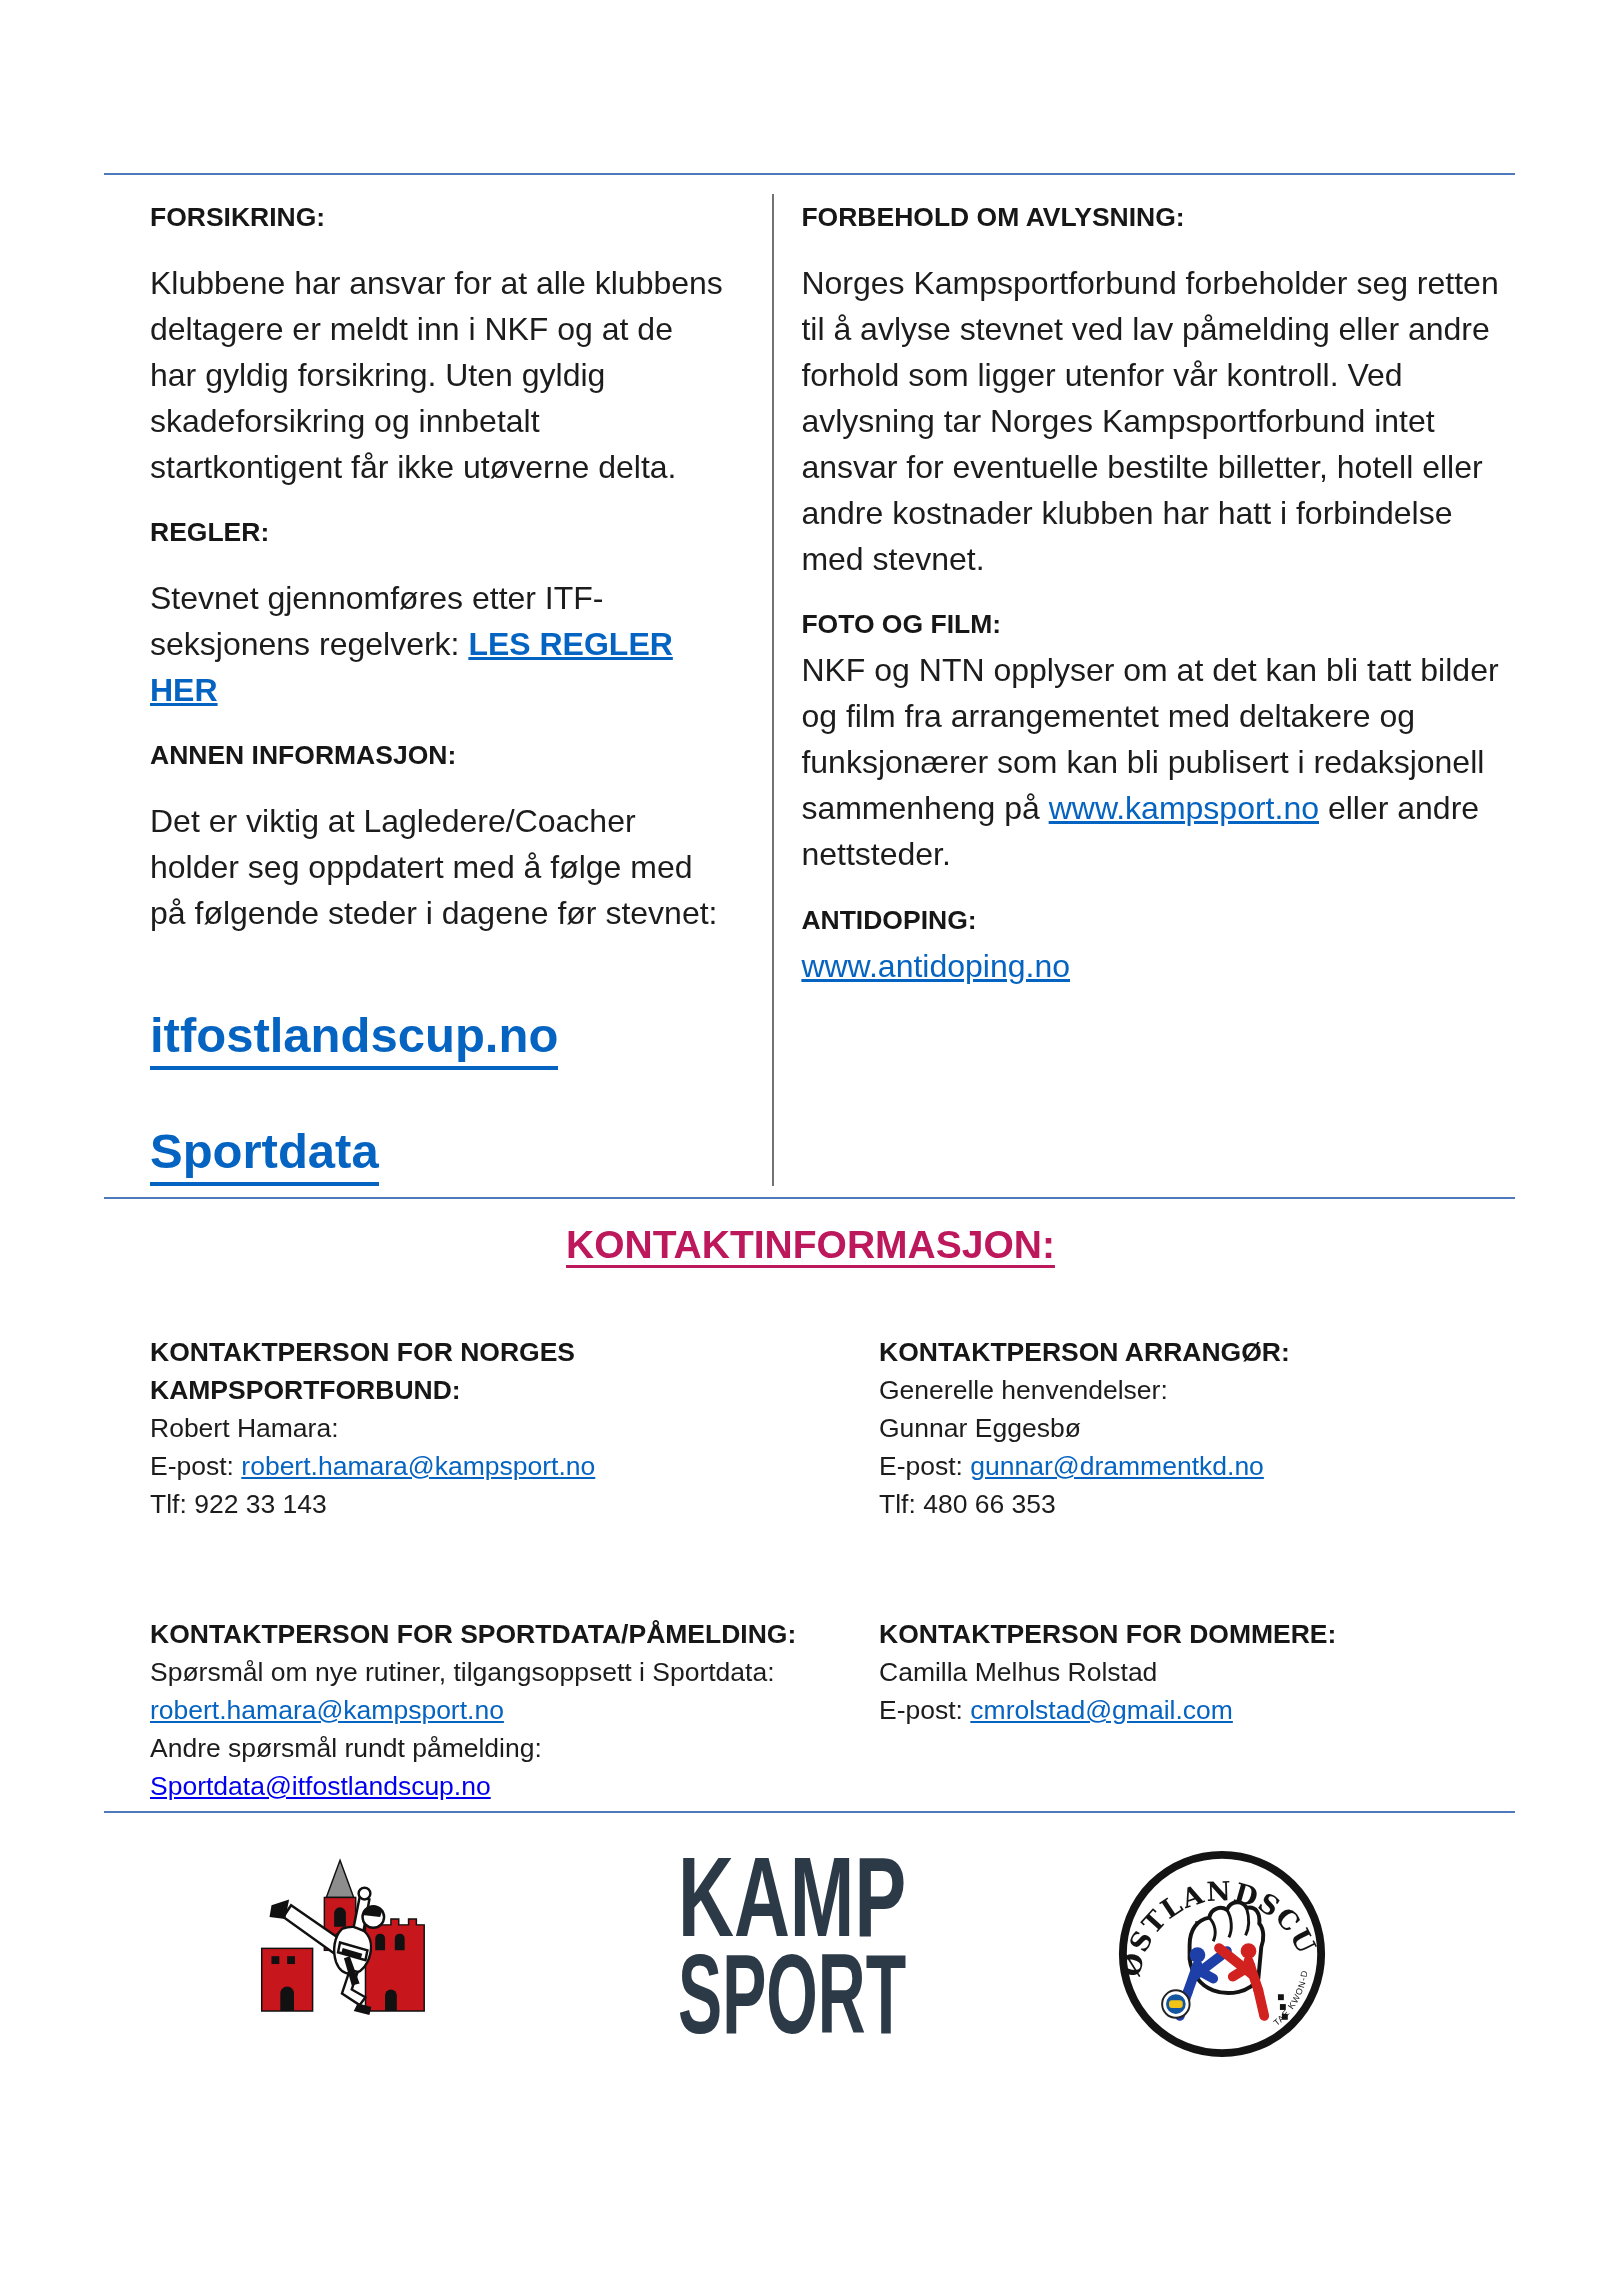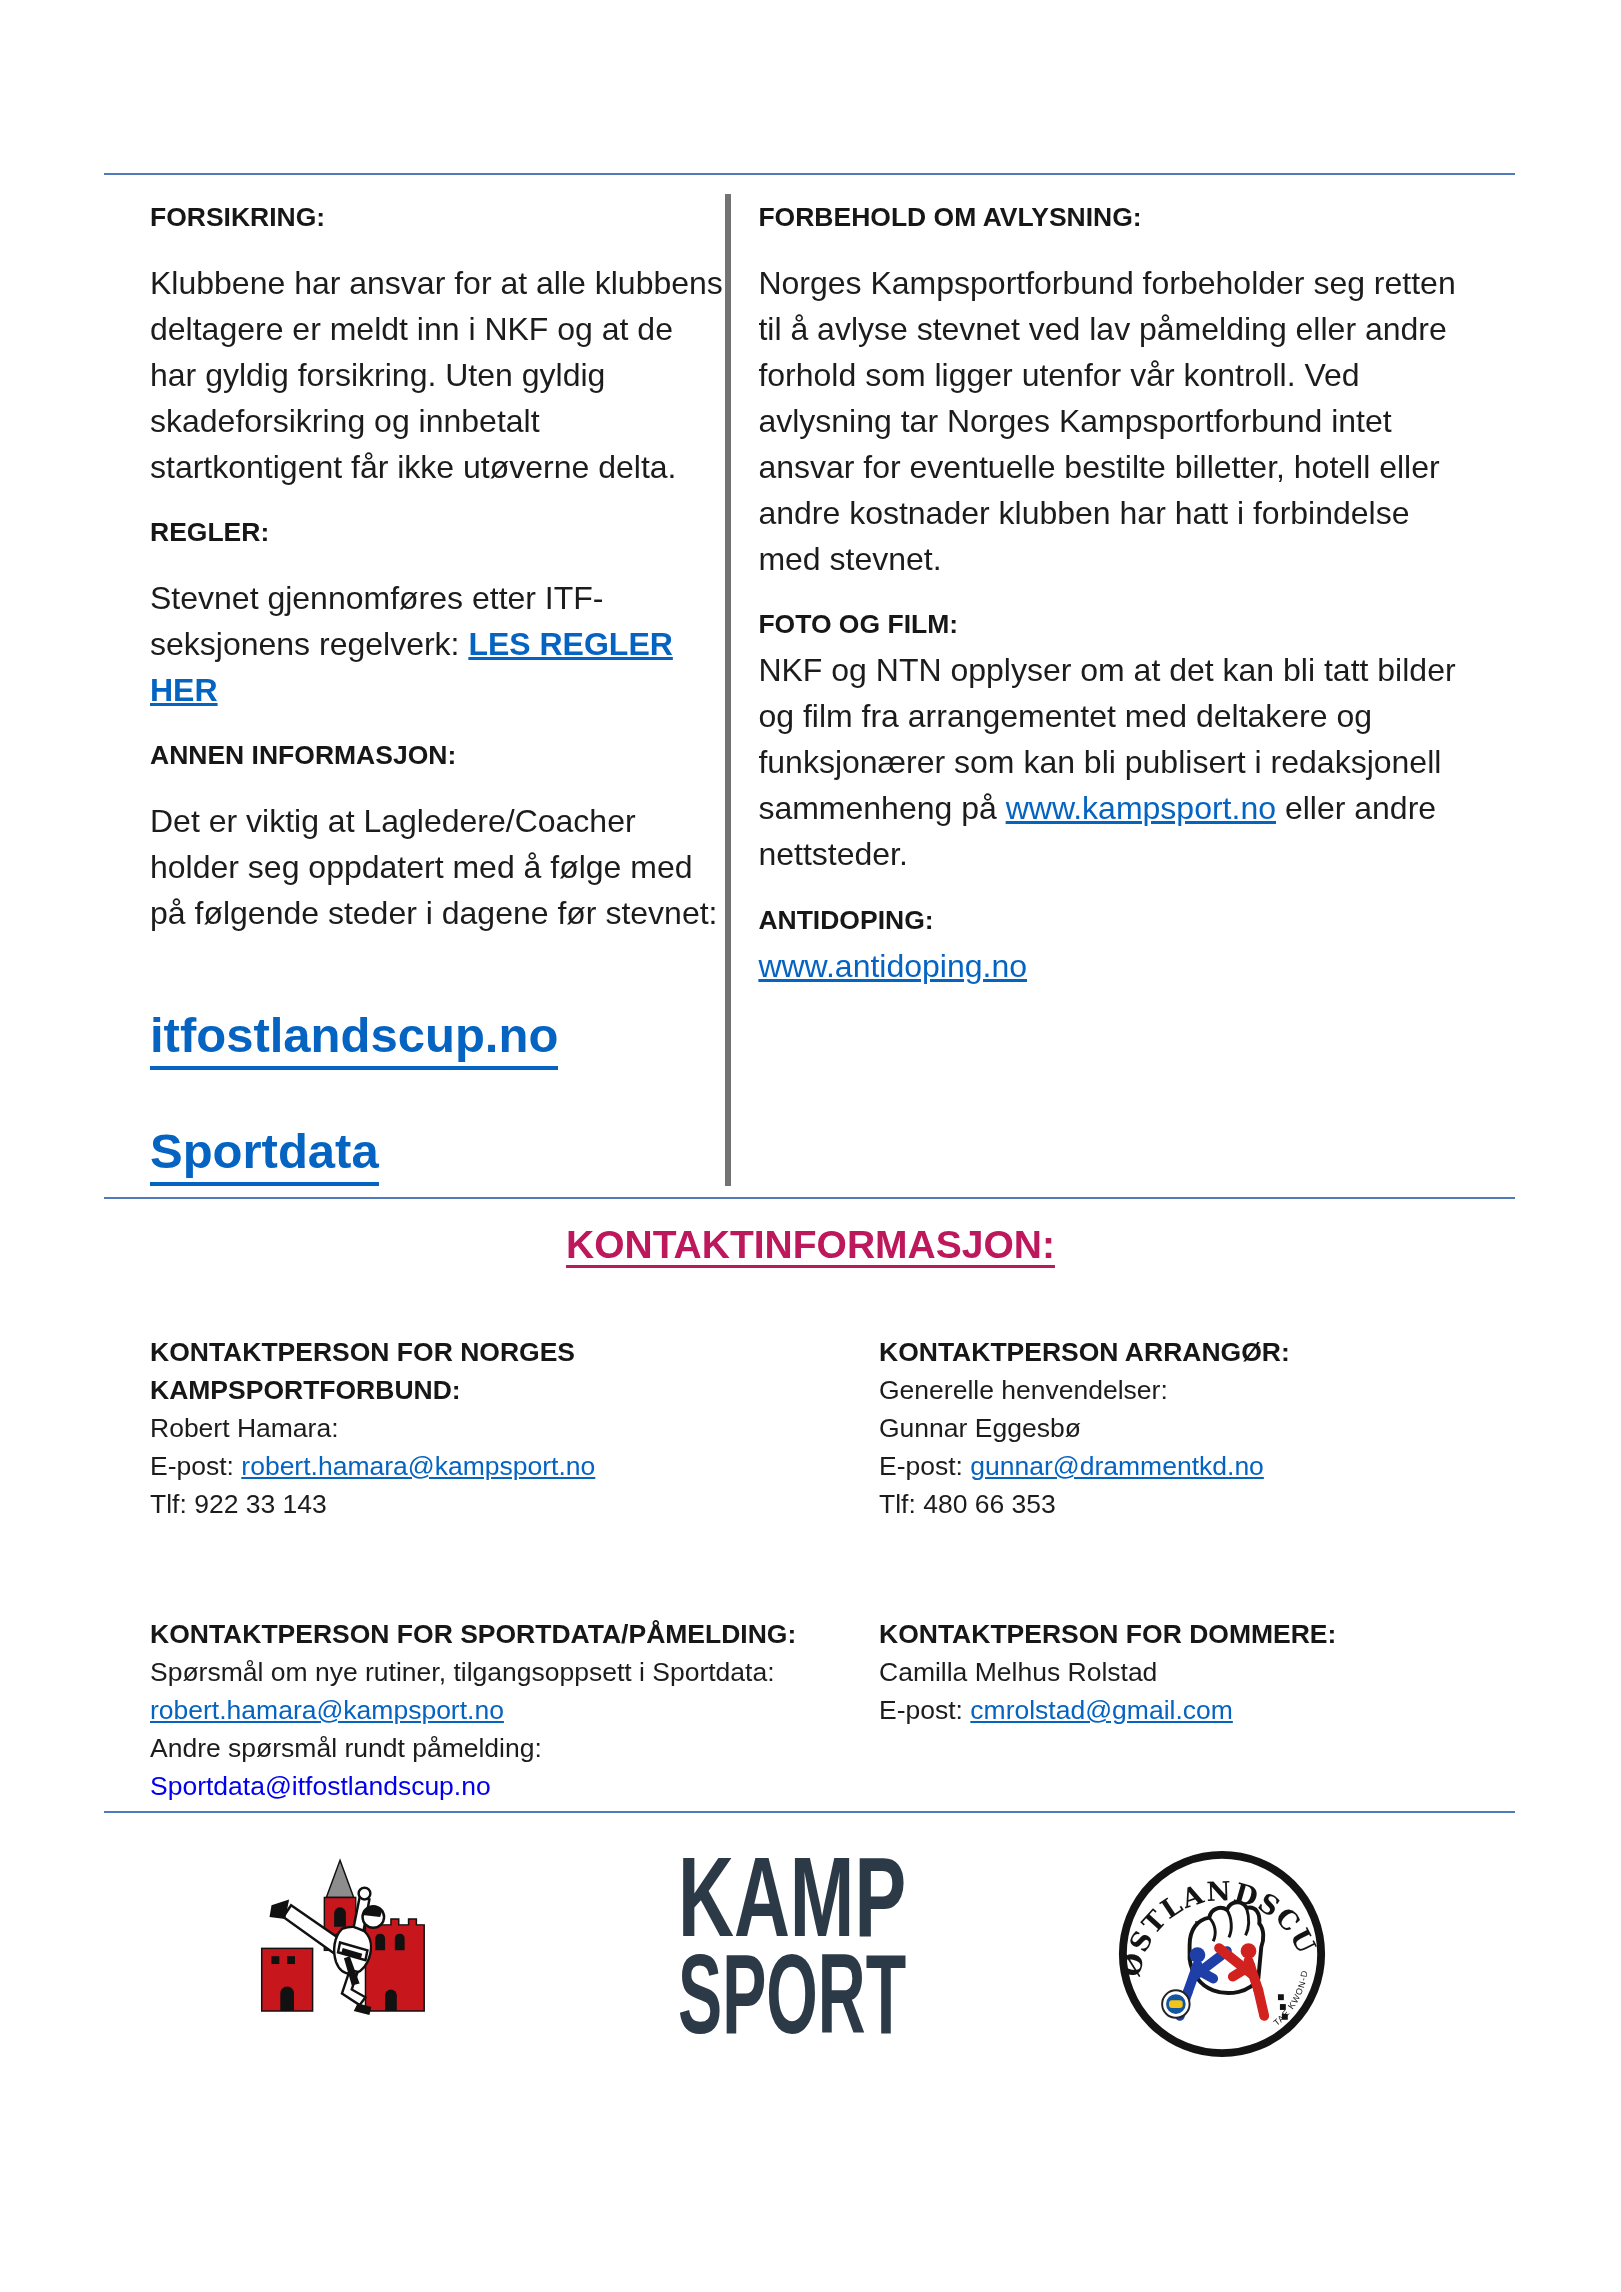--- a/index.html
+++ b/index.html
@@ -11,31 +11,31 @@
     color:#1c1c1c;
     overflow:hidden;
     margin:0 auto;
   }
   .rule{position:absolute;border-top:2px solid #4E79BC;height:0;}
   .rule-top{left:104px;width:1411px;top:173px;}
   .rule-mid{left:104px;width:1411px;top:1197px;}
   .rule-bottom{left:104px;width:1411px;top:1811px;}
 
   .columns{position:absolute;left:150px;top:194px;width:1364px;display:flex;align-items:stretch;}
-  .col-left{width:575px;border-right:6px solid #737373;}
+  .col-left{width:575px;padding-right:47px;border-right:2px solid #737373;}
   .col-right{flex:1;padding-left:27.4px;max-width:711px;}
 
   .sec-h{font-size:26.5px;font-weight:bold;line-height:46px;margin:0 0 19.6px 0;color:#171717;}
   .sec-h.tight{margin-bottom:0;}
   .body-p{font-size:32px;line-height:46px;margin:0 0 19.6px 0;}
   .body-p.last{margin-bottom:0;}
 
   .link{color:#0563C1;text-decoration:underline;cursor:pointer;}
   .link-bold{font-weight:bold;}
-  .link-deep{color:#0000EE;cursor:pointer;}
+  .link-deep{color:#0000EE;text-decoration:underline;cursor:pointer;}
 
   .big-link-wrap{margin-top:69px;}
   .big-link-wrap.second{margin-top:51px;}
   .big-link{
     display:inline-block;
     font-size:49px;font-weight:bold;color:#0563C1;
     text-decoration:none;border-bottom:4.9px solid #0563C1;
     line-height:1.25;cursor:pointer;
   }
 

